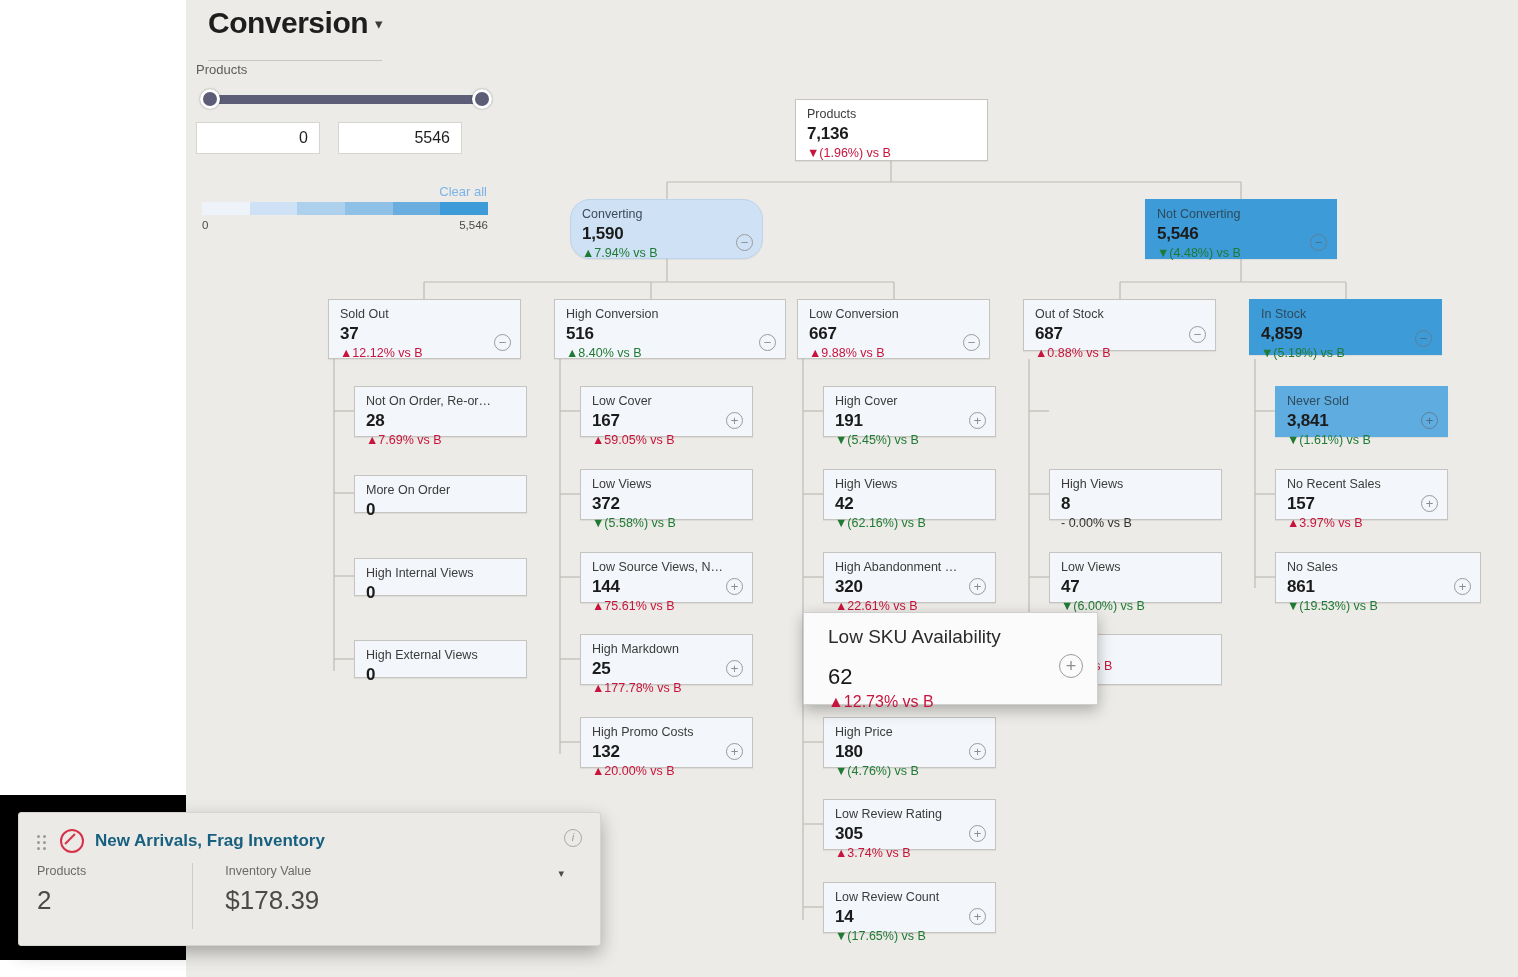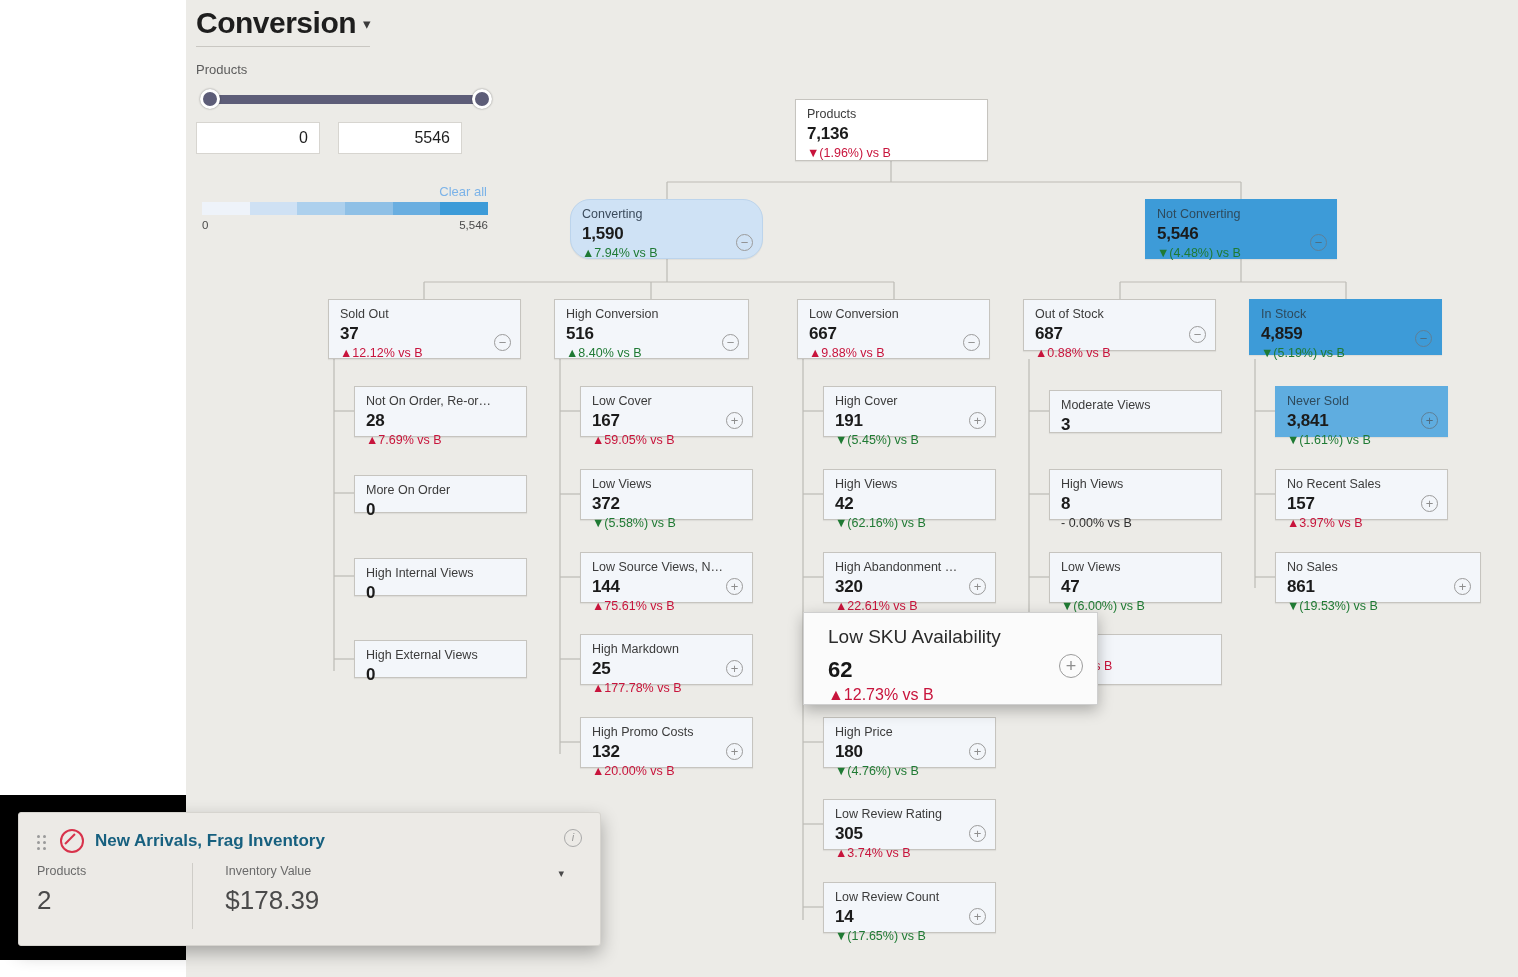--- a/index.html
+++ b/index.html
@@ -12,23 +12,23 @@
   
   #canvas{
     position:absolute;left:186px;top:0;width:1332px;height:977px;
     background:#ecebe7;
   }
   #white-gutter{position:absolute;left:0;top:0;width:186px;height:977px;background:#ffffff;}
   #black-band{position:absolute;left:0;top:795px;width:186px;height:165px;background:#000000;}
 
   
   #page-title{
-    position:absolute;left:196px;top:6px;
+    position:absolute;left:208px;top:6px;
     font-size:30px;font-weight:bold;color:#1e1e1e;letter-spacing:-0.5px;
-    padding-bottom:6px;border-bottom:1px solid #c9c7c2;display:inline-block;
+    padding-bottom:20px;border-bottom:1px solid #c9c7c2;display:inline-block;
   }
   #page-title .caret{font-size:15px;color:#3b3b3b;margin-left:7px;vertical-align:4px;}
 
   
   #filter-panel{position:absolute;left:196px;top:62px;width:300px;}
   .filter-label{font-size:13px;color:#5c5c5c;margin-bottom:12px;}
   .slider-wrap{position:relative;height:20px;margin-bottom:13px;}
   .slider-track{position:absolute;left:8px;right:8px;top:6px;height:9px;background:#5d5d78;border-radius:5px;}
   .slider-knob{position:absolute;top:0;width:20px;height:20px;border-radius:50%;
     background:#5d5d78;border:3px solid #ffffff;box-sizing:border-box;
@@ -81,21 +81,21 @@
   .sel-mid .toggle,.sel-light .toggle{border-color:#5e7f96;color:#4d6b80;}
 
   
   #popover{
     position:absolute;left:803px;top:612px;width:295px;height:93px;
     background:#fbfbfb;border:1px solid #cfcfcf;box-sizing:border-box;
     box-shadow:0 5px 14px rgba(0,0,0,.28);
     padding:12px 16px 10px 24px;
   }
   #popover .p-title{font-size:19px;color:#2b2b2b;line-height:23px;}
-  #popover .p-value{font-size:22px;font-weight:bold;color:#171717;line-height:26px;margin-top:9px;}
+  #popover .p-value{font-size:22px;font-weight:normal;color:#171717;line-height:26px;margin-top:16px;}
   #popover .p-delta{font-size:16px;line-height:20px;margin-top:2px;}
   #popover .toggle{width:24px;height:24px;font-size:18px;line-height:22px;right:14px;bottom:26px;}
 
   
   #bottom-card{
     position:absolute;left:18px;top:812px;width:583px;height:134px;
     background:#eceae6;border:1px solid #d6d4cf;box-sizing:border-box;
     border-radius:3px;box-shadow:0 7px 18px rgba(0,0,0,.30);
   }
   #bc-head{display:flex;align-items:center;padding:16px 18px 0 18px;position:relative;}
@@ -228,21 +228,21 @@
     <div class="toggle">−</div>
   </div>
 
   <div class="node" style="left:328px;top:299px;width:193px;height:60px;">
     <div class="n-title">Sold Out</div>
     <div class="n-value">37</div>
     <div class="n-delta up">▲12.12% vs B</div>
     <div class="toggle">−</div>
   </div>
 
-  <div class="node" style="left:554px;top:299px;width:195px;height:60px;">
+  <div class="node" style="left:554px;top:299px;width:232px;height:60px;">
     <div class="n-title">High Conversion</div>
     <div class="n-value">516</div>
     <div class="n-delta down">▲8.40% vs B</div>
     <div class="toggle">−</div>
   </div>
 
   <div class="node" style="left:797px;top:299px;width:193px;height:60px;">
     <div class="n-title">Low Conversion</div>
     <div class="n-value">667</div>
     <div class="n-delta up">▲9.88% vs B</div>
@@ -340,24 +340,20 @@
     <div class="n-delta up">▲3.74% vs B</div>
     <div class="toggle">+</div>
   </div>
   <div class="node" style="left:823px;top:882px;width:173px;height:51px;">
     <div class="n-title">Low Review Count</div>
     <div class="n-value">14</div>
     <div class="n-delta down">▼(17.65%) vs B</div>
     <div class="toggle">+</div>
   </div>
 
-  <div class="node" style="left:1049px;top:390px;width:173px;height:43px;">
-    <div class="n-title">Moderate Views</div>
-    <div class="n-value">3</div>
-  </div>
   <div class="node" style="left:1049px;top:469px;width:173px;height:51px;">
     <div class="n-title">High Views</div>
     <div class="n-value">8</div>
     <div class="n-delta flat">- 0.00% vs B</div>
   </div>
   <div class="node" style="left:1049px;top:552px;width:173px;height:51px;">
     <div class="n-title">Low Views</div>
     <div class="n-value">47</div>
     <div class="n-delta down">▼(6.00%) vs B</div>
   </div>

